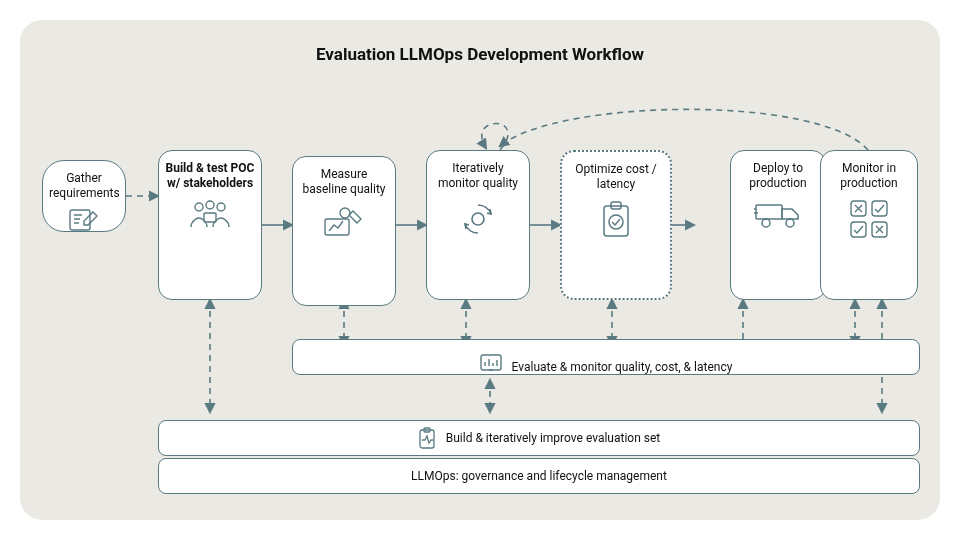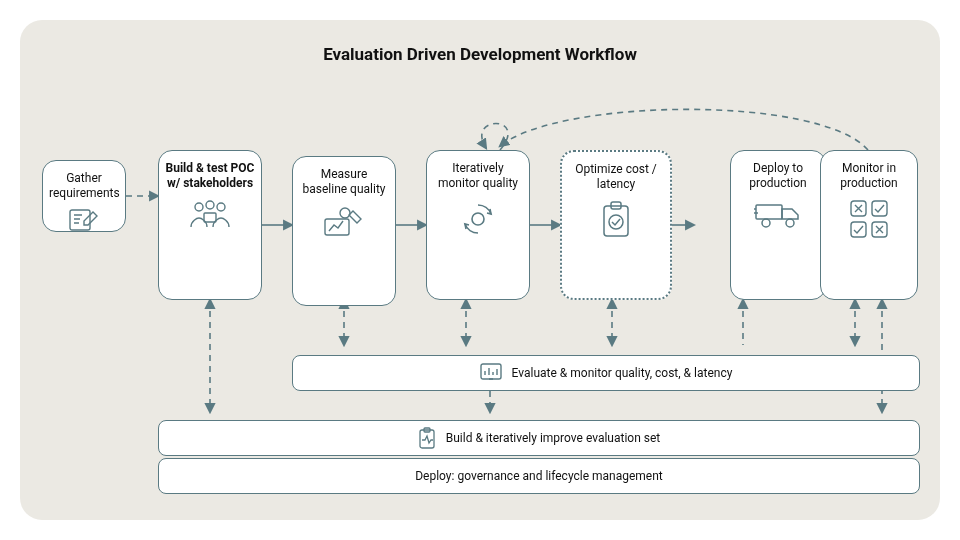--- a/index.html
+++ b/index.html
@@ -11,21 +11,21 @@
   .stage.small{height:72px;}
   .iconwrap{display:flex;justify-content:center;align-items:center;margin-top:2px;}
   .band{position:absolute;background:#fff;border:1.5px solid #5a7a82;border-radius:8px;display:flex;align-items:center;justify-content:center;font-size:12px;color:#111;}
   .band .bicon{margin-right:10px;display:flex;align-items:center;}
   svg{overflow:visible;}
 </style>
 </head>
 <body>
 
 <div class="canvas">
-  <div class="title">Evaluation Driven Development Workflow</div>
+  <div class="title">Evaluation LLMOps Development Workflow</div>
 
   <svg width="920" height="500" style="position:absolute;left:0;top:0;pointer-events:none">
     <defs>
       <marker id="ah" viewBox="0 0 10 10" refX="8" refY="5" markerWidth="7" markerHeight="7" orient="auto-start-reverse">
         <path d="M0 0 L10 5 L0 10 z" fill="#5a7a82"></path>
       </marker>
     </defs>
     <g stroke="#5a7a82" stroke-width="1.6" fill="none">
 
       <line x1="106" y1="176" x2="138" y2="176" stroke-dasharray="6 5" marker-end="url(#ah)"></line>
@@ -55,21 +55,21 @@
       <line x1="723" y1="280" x2="723" y2="325" stroke-dasharray="6 5" marker-start="url(#ah)"></line>
 
       <line x1="835" y1="280" x2="835" y2="325" stroke-dasharray="6 5" marker-start="url(#ah)" marker-end="url(#ah)"></line>
 
       <line x1="470" y1="360" x2="470" y2="392" stroke-dasharray="6 5" marker-start="url(#ah)" marker-end="url(#ah)"></line>
 
       <line x1="862" y1="280" x2="862" y2="392" stroke-dasharray="6 5" marker-start="url(#ah)" marker-end="url(#ah)"></line>
     </g>
   </svg>
 
-  <div class="stage small" style="left:22px;top:140px;width:84px;">
+  <div class="stage small" style="left:22px;top:140px;width:84px;border-radius:22px;">
     <span class="label">Gather
 requirements</span>
     <span class="iconwrap">
       <svg width="30" height="24">
           <g stroke="#5a7a82" stroke-width="1.4" fill="none">
             <rect x="1" y="1" width="20" height="20" rx="2"></rect>
             <path d="M5 6h8M5 10h6M5 14h5"></path>
             <path d="M24 3l4 4-9 9h-4v-4z"></path>
           </g>
         </svg>
@@ -158,21 +158,21 @@
             <rect x="23" y="23" width="15" height="15" rx="3"></rect>
             <path d="M6 6l7 7M13 6l-7 7"></path>
             <path d="M26 10l3 3 6-7"></path>
             <path d="M27 27l7 7M34 27l-7 7"></path>
             <path d="M5 31l3 3 6-7"></path>
           </g>
         </svg>
     </span>
   </div>
 
-  <div class="band" style="left:272px;top:335px;width:626px;height:34px;">
+  <div class="band" style="left:272px;top:319px;width:626px;height:34px;align-items:flex-end;">
     <span class="bicon">
       <svg width="22" height="20">
           <g stroke="#5a7a82" stroke-width="1.4" fill="none">
             <rect x="1" y="1" width="20" height="15" rx="2"></rect>
             <path d="M5 12V8M9 12V5M13 12V9M17 12V6M9 16h4"></path>
           </g>
         </svg>
     </span>
     <span>Evaluate &amp; monitor quality, cost, &amp; latency</span>
   </div>
@@ -184,15 +184,15 @@
             <rect x="2" y="3" width="14" height="18" rx="2"></rect>
             <rect x="6" y="1" width="6" height="4" rx="1"></rect>
             <path d="M4 13h3l2-4 2 7 2-3h2"></path>
           </g>
         </svg>
     </span>
     <span>Build &amp; iteratively improve evaluation set</span>
   </div>
 
   <div class="band" style="left:138px;top:438px;width:760px;height:34px;">
-    <span>Deploy: governance and lifecycle management</span>
+    <span>LLMOps: governance and lifecycle management</span>
   </div>
 </div>
 
 </body></html>

